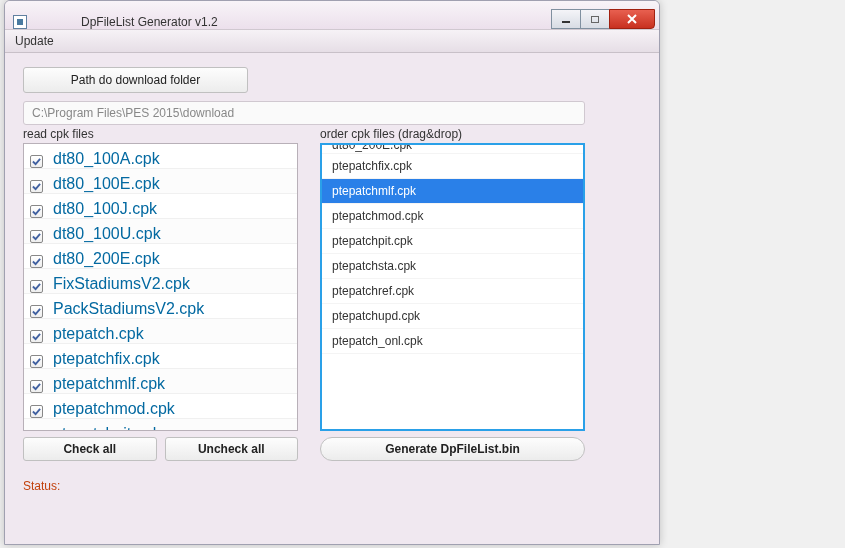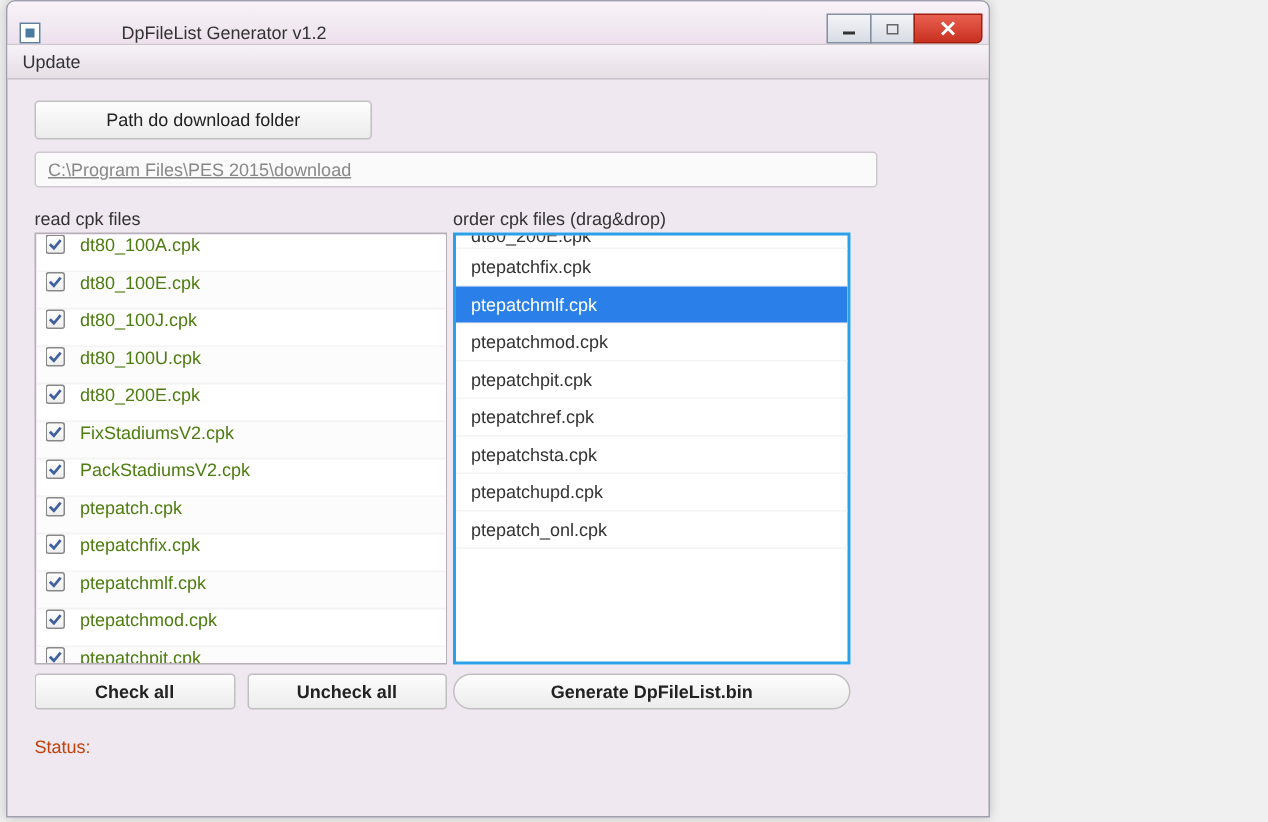--- a/index.html
+++ b/index.html
@@ -111,26 +111,25 @@
       width: 562px;
       height: 24px;
       border: 1px solid #d0c8d0;
       border-radius: 3px;
       background: #fafafa;
       padding: 0 8px;
       font-size: 12px;
       color: #888;
       box-sizing: border-box;
       display: block;
-      margin-bottom: 14px;
-      text-decoration: underline;
+      margin-bottom: 2px;
     }
     .columns {
       display: flex;
-      gap: 4px;
+      gap: 22px;
     }
     .col-left {
       width: 275px;
     }
     .col-right {
       width: 265px;
     }
     .col-label {
       font-size: 12px;
       color: #333;
@@ -142,25 +141,25 @@
       height: 288px;
       overflow-y: scroll;
       box-sizing: border-box;
     }
     .listbox.order {
       border: 2px solid #2aa0e8;
     }
     .list-item {
       height: 24px;
       display: flex;
-      align-items: flex-start;
+      align-items: flex-end;
       padding: 0 6px;
       border-bottom: 1px solid #f0f0f0;
-      font-size: 12px;
-      color: #4d7c0f;
+      font-size: 16px;
+      color: #0369a1;
     }
     .list-item.alt {
       background: #fcfcfc;
     }
     .list-item .chk {
       width: 13px;
       height: 13px;
       border: 1px solid #888;
       border-radius: 2px;
       margin-right: 10px;
@@ -359,24 +358,24 @@
             <div class="order-item selected">
               <span>ptepatchmlf.cpk</span>
             </div>
             <div class="order-item">
               <span>ptepatchmod.cpk</span>
             </div>
             <div class="order-item">
               <span>ptepatchpit.cpk</span>
             </div>
             <div class="order-item">
+              <span>ptepatchsta.cpk</span>
+            </div>
+            <div class="order-item">
               <span>ptepatchref.cpk</span>
-            </div>
-            <div class="order-item">
-              <span>ptepatchsta.cpk</span>
             </div>
             <div class="order-item">
               <span>ptepatchupd.cpk</span>
             </div>
             <div class="order-item">
               <span>ptepatch_onl.cpk</span>
             </div>
           </div>
         <div class="button-row">
           <button class="btn generate">Generate DpFileList.bin</button>

